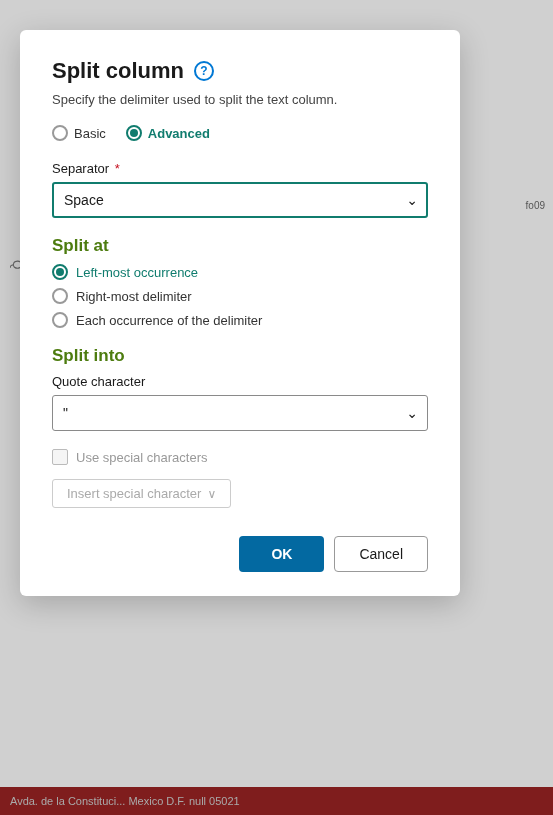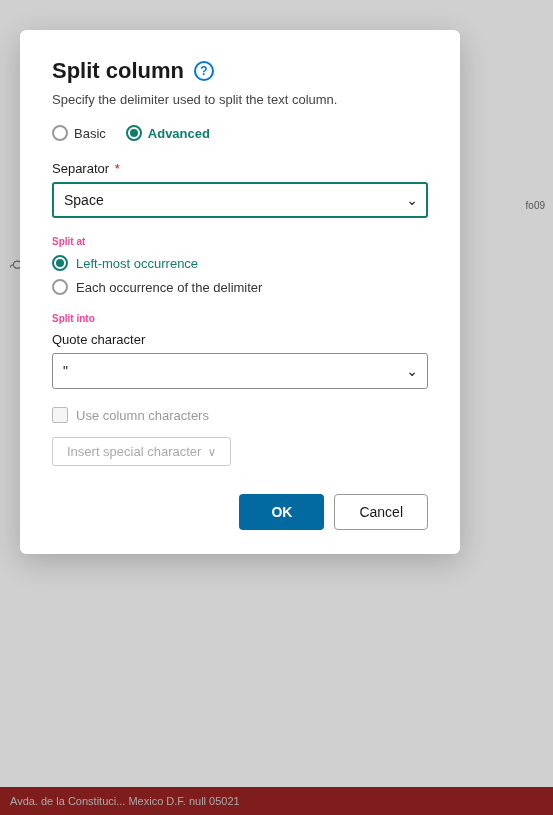--- a/index.html
+++ b/index.html
@@ -167,23 +167,23 @@
       position: absolute;
       right: 10px;
       top: 50%;
       transform: translateY(-50%);
       pointer-events: none;
       color: #1a1a1a;
       font-size: 14px;
     }
 
     .section-label {
-      font-size: 10px;
+      font-size: 17px;
       font-weight: 700;
-      color: #ec4899;
+      color: #4d7c0f;
       margin-bottom: 8px;
       margin-top: 4px;
     }
 
     .radio-group {
       display: flex;
       flex-direction: column;
       gap: 8px;
       margin-bottom: 18px;
     }
@@ -346,20 +346,24 @@
 
     <div>
       <div class="section-label">Split at</div>
       <div class="radio-group">
         <label class="radio-option">
           <input type="radio" class="radio-input checked-teal" name="split_at" checked="" style="">
           <span class="radio-option-label">Left-most occurrence</span>
         </label>
         <label class="radio-option">
           <input type="radio" class="radio-input" name="split_at" style="">
+          <span class="radio-option-label gray">Right-most delimiter</span>
+        </label>
+        <label class="radio-option">
+          <input type="radio" class="radio-input" name="split_at" style="">
           <span class="radio-option-label gray">Each occurrence of the delimiter</span>
         </label>
       </div>
     </div>
 
     <div>
       <div class="section-label">Split into</div>
     </div>
 
     <div>
@@ -369,21 +373,21 @@
           <option>"</option>
           <option>'</option>
           <option>None</option>
         </select>
         <span class="select-arrow">⌄</span>
       </div>
     </div>
 
     <div class="checkbox-row">
       <input type="checkbox" class="checkbox-input" style="">
-      <span class="checkbox-label">Use column characters</span>
+      <span class="checkbox-label">Use special characters</span>
     </div>
 
     <div>
       <button class="insert-btn">
         <span>Insert special character</span>
         <span class="insert-btn-arrow">∨</span>
       </button>
     </div>
 
     <div class="dialog-footer">

